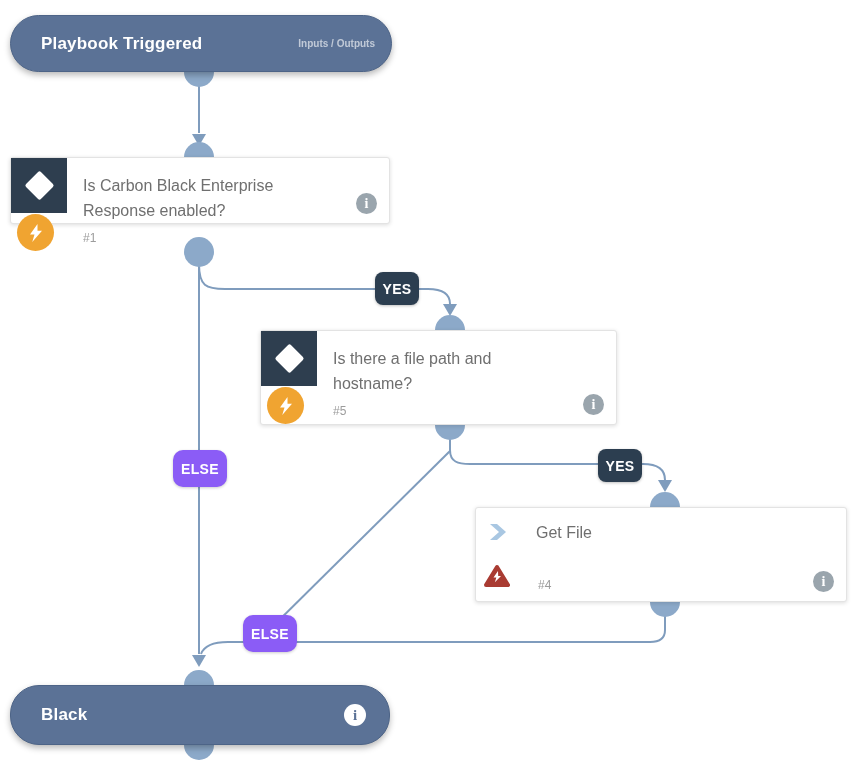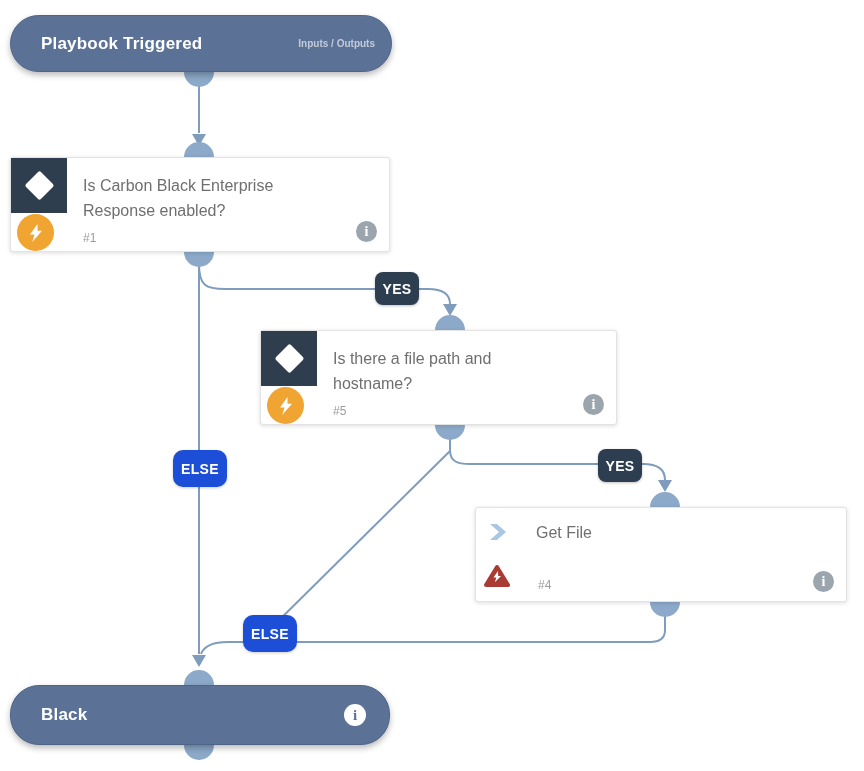--- a/index.html
+++ b/index.html
@@ -44,21 +44,21 @@
   
   .task-card {
     position:absolute;
     background:#ffffff;
     border:1px solid #e3e3e3;
     border-radius:3px;
     box-shadow:0 1px 4px rgba(0,0,0,0.14);
     z-index:2;
     cursor:pointer;
   }
-  #condition1-card { left:10px;  top:157px; width:380px; height:95px; }
+  #condition1-card { left:10px;  top:157px; width:380px; height:67px; }
   #condition2-card { left:260px; top:330px; width:357px; height:95px; }
   #getfile-card    { left:475px; top:507px; width:372px; height:95px; }
 
   .condition-square {
     position:absolute; left:0; top:0;
     width:56px; height:55px;
     background:#2e3e4f;
     display:flex; align-items:center; justify-content:center;
   }
   .diamond {
@@ -112,21 +112,21 @@
     color:#ffffff; font-weight:700; font-size:14px;
     letter-spacing:0.3px;
   }
   .yes-badge {
     background:#2c3e50; border-radius:8px;
     width:44px; height:33px;
     box-shadow:0 1px 3px rgba(0,0,0,0.25);
     text-align:center;
   }
   .else-badge {
-    background:#1d4ed8; border-radius:10px;
+    background:#8b5cf6; border-radius:10px;
     width:54px; height:37px;
     box-shadow:0 1px 3px rgba(0,0,0,0.2);
   }
   #yes1-badge  { left:375px; top:272px; }
   #yes2-badge  { left:598px; top:449px; }
   #else1-badge { left:173px; top:450px; }
   #else2-badge { left:243px; top:615px; }
 </style>
 </head>
 <body>

